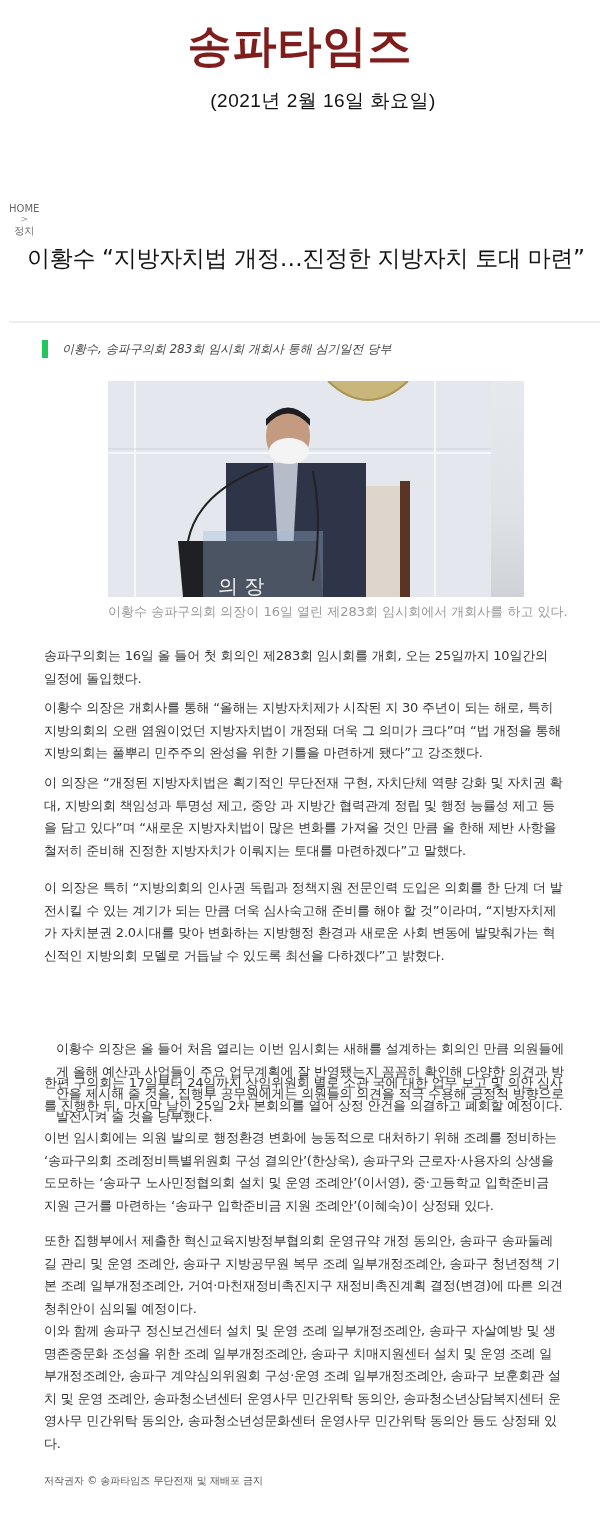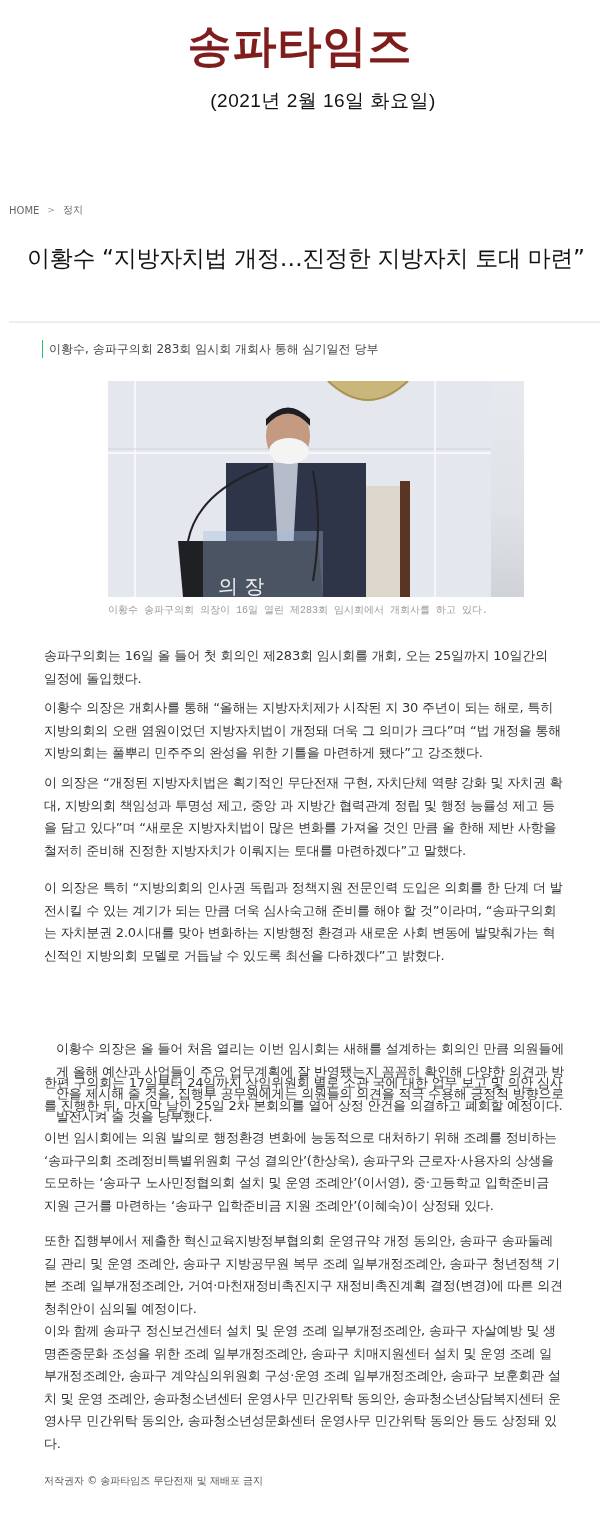--- a/index.html
+++ b/index.html
@@ -2,29 +2,29 @@
 <html><head>
 <meta charset="utf-8">
 <style>
   html, body { margin:0; padding:0; background:#ffffff; }
   body { width:600px; height:1526px; position:relative; overflow:hidden;
          font-family:"DejaVu Sans","Liberation Sans",sans-serif; color:#222; }
   .masthead { position:absolute; left:0; top:18px; width:600px; text-align:center; }
   .logo { font-size:44px; font-weight:bold; color:#7f1d1d; letter-spacing:1px; line-height:56px; }
   .dateline { position:absolute; left:0; top:88px; width:600px; text-align:center;
               font-family:"Liberation Sans",sans-serif; font-size:19px; color:#111; letter-spacing:0.5px;padding-left:23px; }
-  .breadcrumb { position:absolute; left:9px; top:203px; font-size:10px; color:#666; display:flex; gap:8px; align-items:center; }
+  .breadcrumb { position:absolute; left:9px; top:203px; font-size:10px; color:#666; display:flex; gap:0; align-items:center;flex-direction:column; }
   .breadcrumb .sep { font-size:9px; color:#999; }
   .headline { position:absolute; left:9px; top:223px; width:585px; font-size:23px; color:#111; line-height:34px; letter-spacing:-0.3px; }
   .divider { position:absolute; left:9px; top:321px; width:591px; height:2px; background:#eeeeee; }
-  .subhead { position:absolute; left:42px; top:340px; border-left:1px solid #22c55e; padding-left:6px;
-             font-size:12px; color:#444; line-height:18px; }
+  .subhead { position:absolute; left:42px; top:340px; border-left:6px solid #22c55e; padding-left:14px;
+             font-size:12px; color:#444; line-height:18px;font-style:italic; }
   .photo { position:absolute; left:108px; top:381px; width:416px; height:216px; overflow:hidden;
            background:linear-gradient(180deg,#e6e9ee 0%,#dfe3e8 60%,#cfd3d8 100%); }
-  .caption { position:absolute; left:108px; top:603px; font-size:10px; color:#999;font-family:Liberation Mono, monospace; }
+  .caption { position:absolute; left:108px; top:603px; font-size:13px; color:#999; }
   .body-text { position:absolute; left:44px; width:520px; font-size:13px; color:#333; line-height:22.5px; letter-spacing:-0.2px; }
   .footer { position:absolute; left:44px; top:1474px; font-size:10px; color:#555; }
 </style>
 </head>
 <body>
 
 <div class="masthead">
   <div class="logo">송파타임즈</div>
 </div>
 <div class="dateline">(2021년 2월 16일 화요일)</div>
@@ -61,20 +61,20 @@
     <path d="M80 160 Q90 110 160 85" stroke="#222" stroke-width="2" fill="none"></path>
     <path d="M205 90 Q215 140 205 200" stroke="#222" stroke-width="2" fill="none"></path>
     <text x="110" y="212" font-family="DejaVu Sans, sans-serif" font-size="20" fill="#f0f0f0">의 장</text>
   </svg>
 </div>
 <div class="caption">이황수 송파구의회 의장이 16일 열린 제283회 임시회에서 개회사를 하고 있다.</div>
 
 <p class="body-text" style="top:645px;margin:0;">송파구의회는 16일 올 들어 첫 회의인 제283회 임시회를 개회, 오는 25일까지 10일간의 일정에 돌입했다.</p>
 <p class="body-text" style="top:697px;margin:0;">이황수 의장은 개회사를 통해 “올해는 지방자치제가 시작된 지 30 주년이 되는 해로, 특히 지방의회의 오랜 염원이었던 지방자치법이 개정돼 더욱 그 의미가 크다”며 “법 개정을 통해 지방의회는 풀뿌리 민주주의 완성을 위한 기틀을 마련하게 됐다”고 강조했다.</p>
 <p class="body-text" style="top:772px;margin:0;">이 의장은 “개정된 지방자치법은 획기적인 무단전재 구현, 자치단체 역량 강화 및 자치권 확대, 지방의회 책임성과 투명성 제고, 중앙 과 지방간 협력관계 정립 및 행정 능률성 제고 등을 담고 있다”며 “새로운 지방자치법이 많은 변화를 가져올 것인 만큼 올 한해 제반 사항을 철저히 준비해 진정한 지방자치가 이뤄지는 토대를 마련하겠다”고 말했다.</p>
-<p class="body-text" style="top:877px;margin:0;">이 의장은 특히 “지방의회의 인사권 독립과 정책지원 전문인력 도입은 의회를 한 단계 더 발전시킬 수 있는 계기가 되는 만큼 더욱 심사숙고해 준비를 해야 할 것”이라며, “송파구의회는 자치분권 2.0시대를 맞아 변화하는 지방행정 환경과 새로운 사회 변동에 발맞춰가는 혁신적인 지방의회 모델로 거듭날 수 있도록 최선을 다하겠다”고 밝혔다.</p>
+<p class="body-text" style="top:877px;margin:0;">이 의장은 특히 “지방의회의 인사권 독립과 정책지원 전문인력 도입은 의회를 한 단계 더 발전시킬 수 있는 계기가 되는 만큼 더욱 심사숙고해 준비를 해야 할 것”이라며, “지방자치제가 자치분권 2.0시대를 맞아 변화하는 지방행정 환경과 새로운 사회 변동에 발맞춰가는 혁신적인 지방의회 모델로 거듭날 수 있도록 최선을 다하겠다”고 밝혔다.</p>
 <p class="body-text" style="top:1026px;margin:12px;">이황수 의장은 올 들어 처음 열리는 이번 임시회는 새해를 설계하는 회의인 만큼 의원들에게 올해 예산과 사업들이 주요 업무계획에 잘 반영됐는지 꼼꼼히 확인해 다양한 의견과 방안을 제시해 줄 것을, 집행부 공무원에게는 의원들의 의견을 적극 수용해 긍정적 방향으로 발전시켜 줄 것을 당부했다.</p>
 <p class="body-text" style="top:1072px;margin:0;">한편 구의회는 17일부터 24일까지 상임위원회 별로 소관 국에 대한 업무 보고 및 의안 심사를 진행한 뒤, 마지막 날인 25일 2차 본회의를 열어 상정 안건을 의결하고 폐회할 예정이다.</p>
 <p class="body-text" style="top:1127px;margin:0;">이번 임시회에는 의원 발의로 행정환경 변화에 능동적으로 대처하기 위해 조례를 정비하는 ‘송파구의회 조례정비특별위원회 구성 결의안’(한상욱), 송파구와 근로자·사용자의 상생을 도모하는 ‘송파구 노사민정협의회 설치 및 운영 조례안’(이서영), 중·고등학교 입학준비금 지원 근거를 마련하는 ‘송파구 입학준비금 지원 조례안’(이혜숙)이 상정돼 있다.</p>
 <p class="body-text" style="top:1230px;margin:0;">또한 집행부에서 제출한 혁신교육지방정부협의회 운영규약 개정 동의안, 송파구 송파둘레길 관리 및 운영 조례안, 송파구 지방공무원 복무 조례 일부개정조례안, 송파구 청년정책 기본 조례 일부개정조례안, 거여·마천재정비촉진지구 재정비촉진계획 결정(변경)에 따른 의견청취안이 심의될 예정이다.</p>
 <p class="body-text" style="top:1320px;margin:0;">이와 함께 송파구 정신보건센터 설치 및 운영 조례 일부개정조례안, 송파구 자살예방 및 생명존중문화 조성을 위한 조례 일부개정조례안, 송파구 치매지원센터 설치 및 운영 조례 일부개정조례안, 송파구 계약심의위원회 구성·운영 조례 일부개정조례안, 송파구 보훈회관 설치 및 운영 조례안, 송파청소년센터 운영사무 민간위탁 동의안, 송파청소년상담복지센터 운영사무 민간위탁 동의안, 송파청소년성문화센터 운영사무 민간위탁 동의안 등도 상정돼 있다.</p>
 
 <div class="footer">저작권자 © 송파타임즈 무단전재 및 재배포 금지</div>
 
 </body></html>

